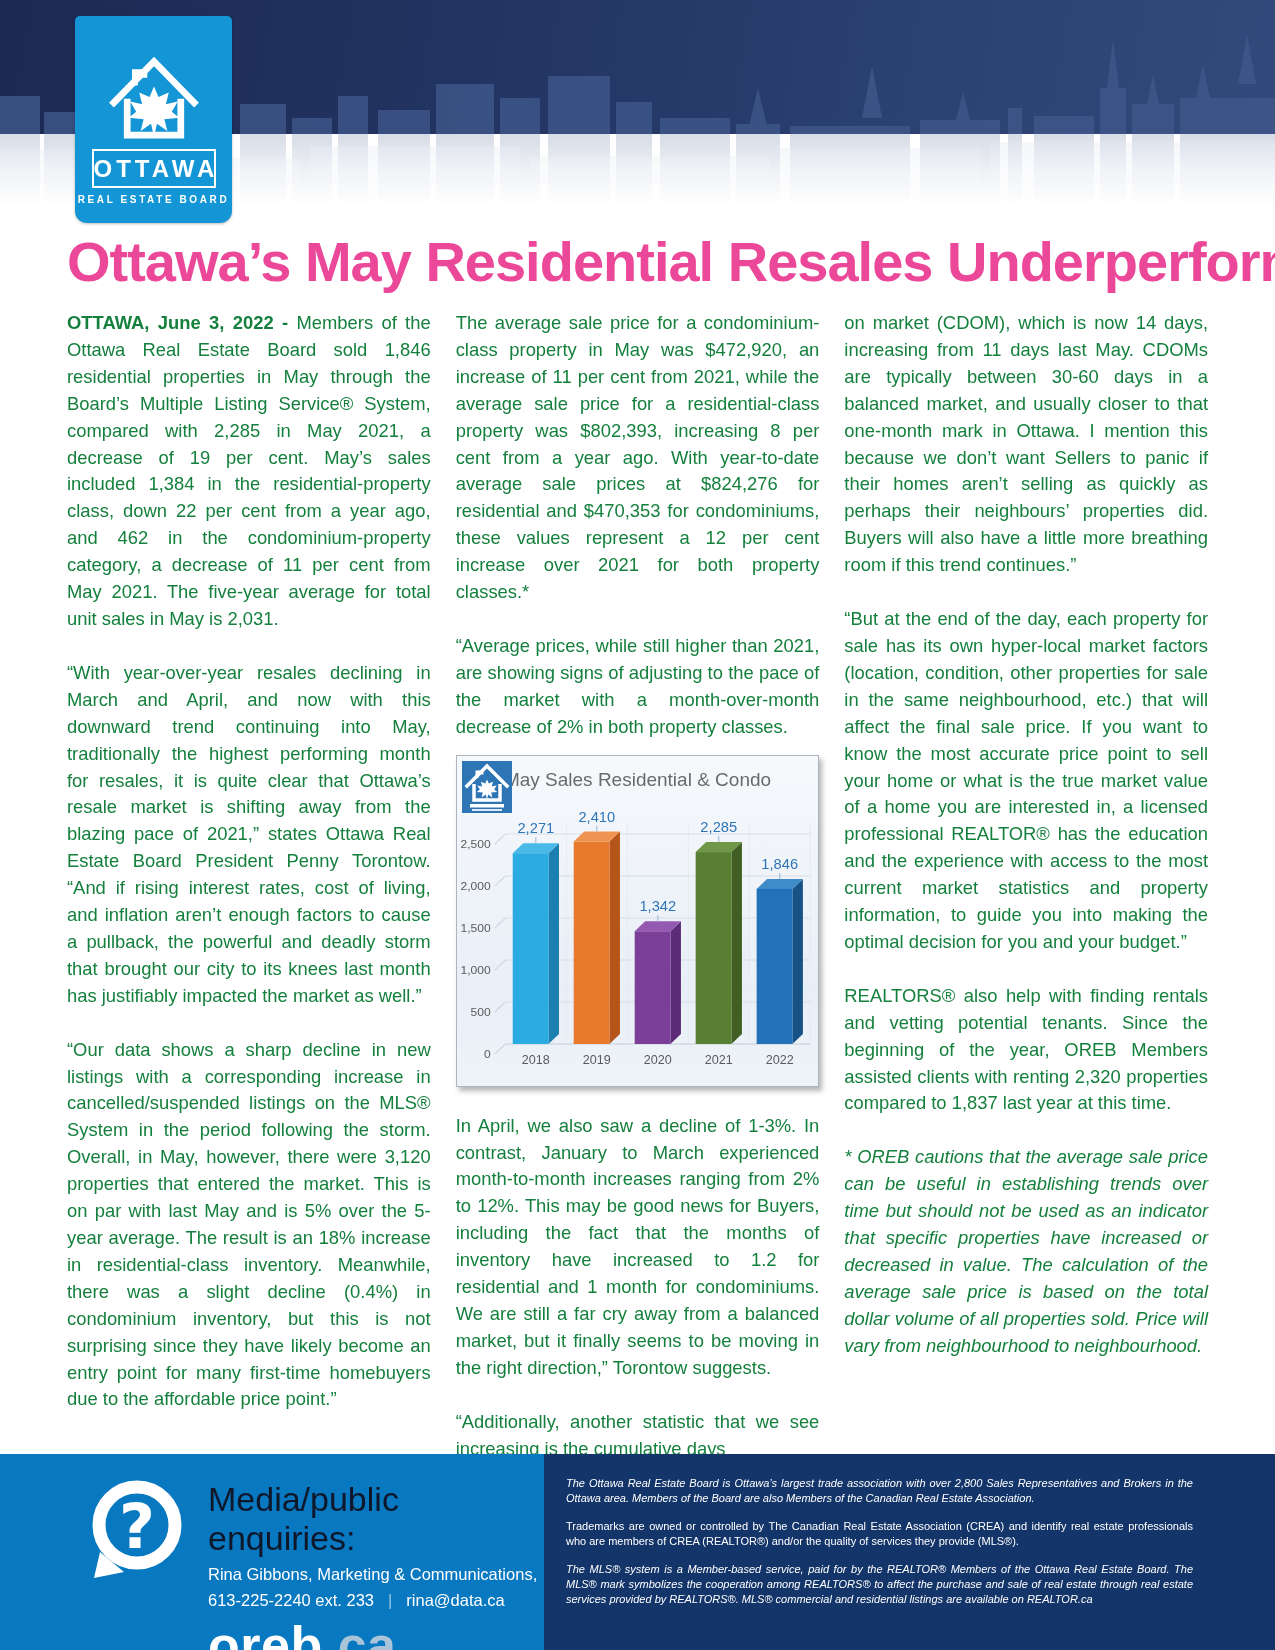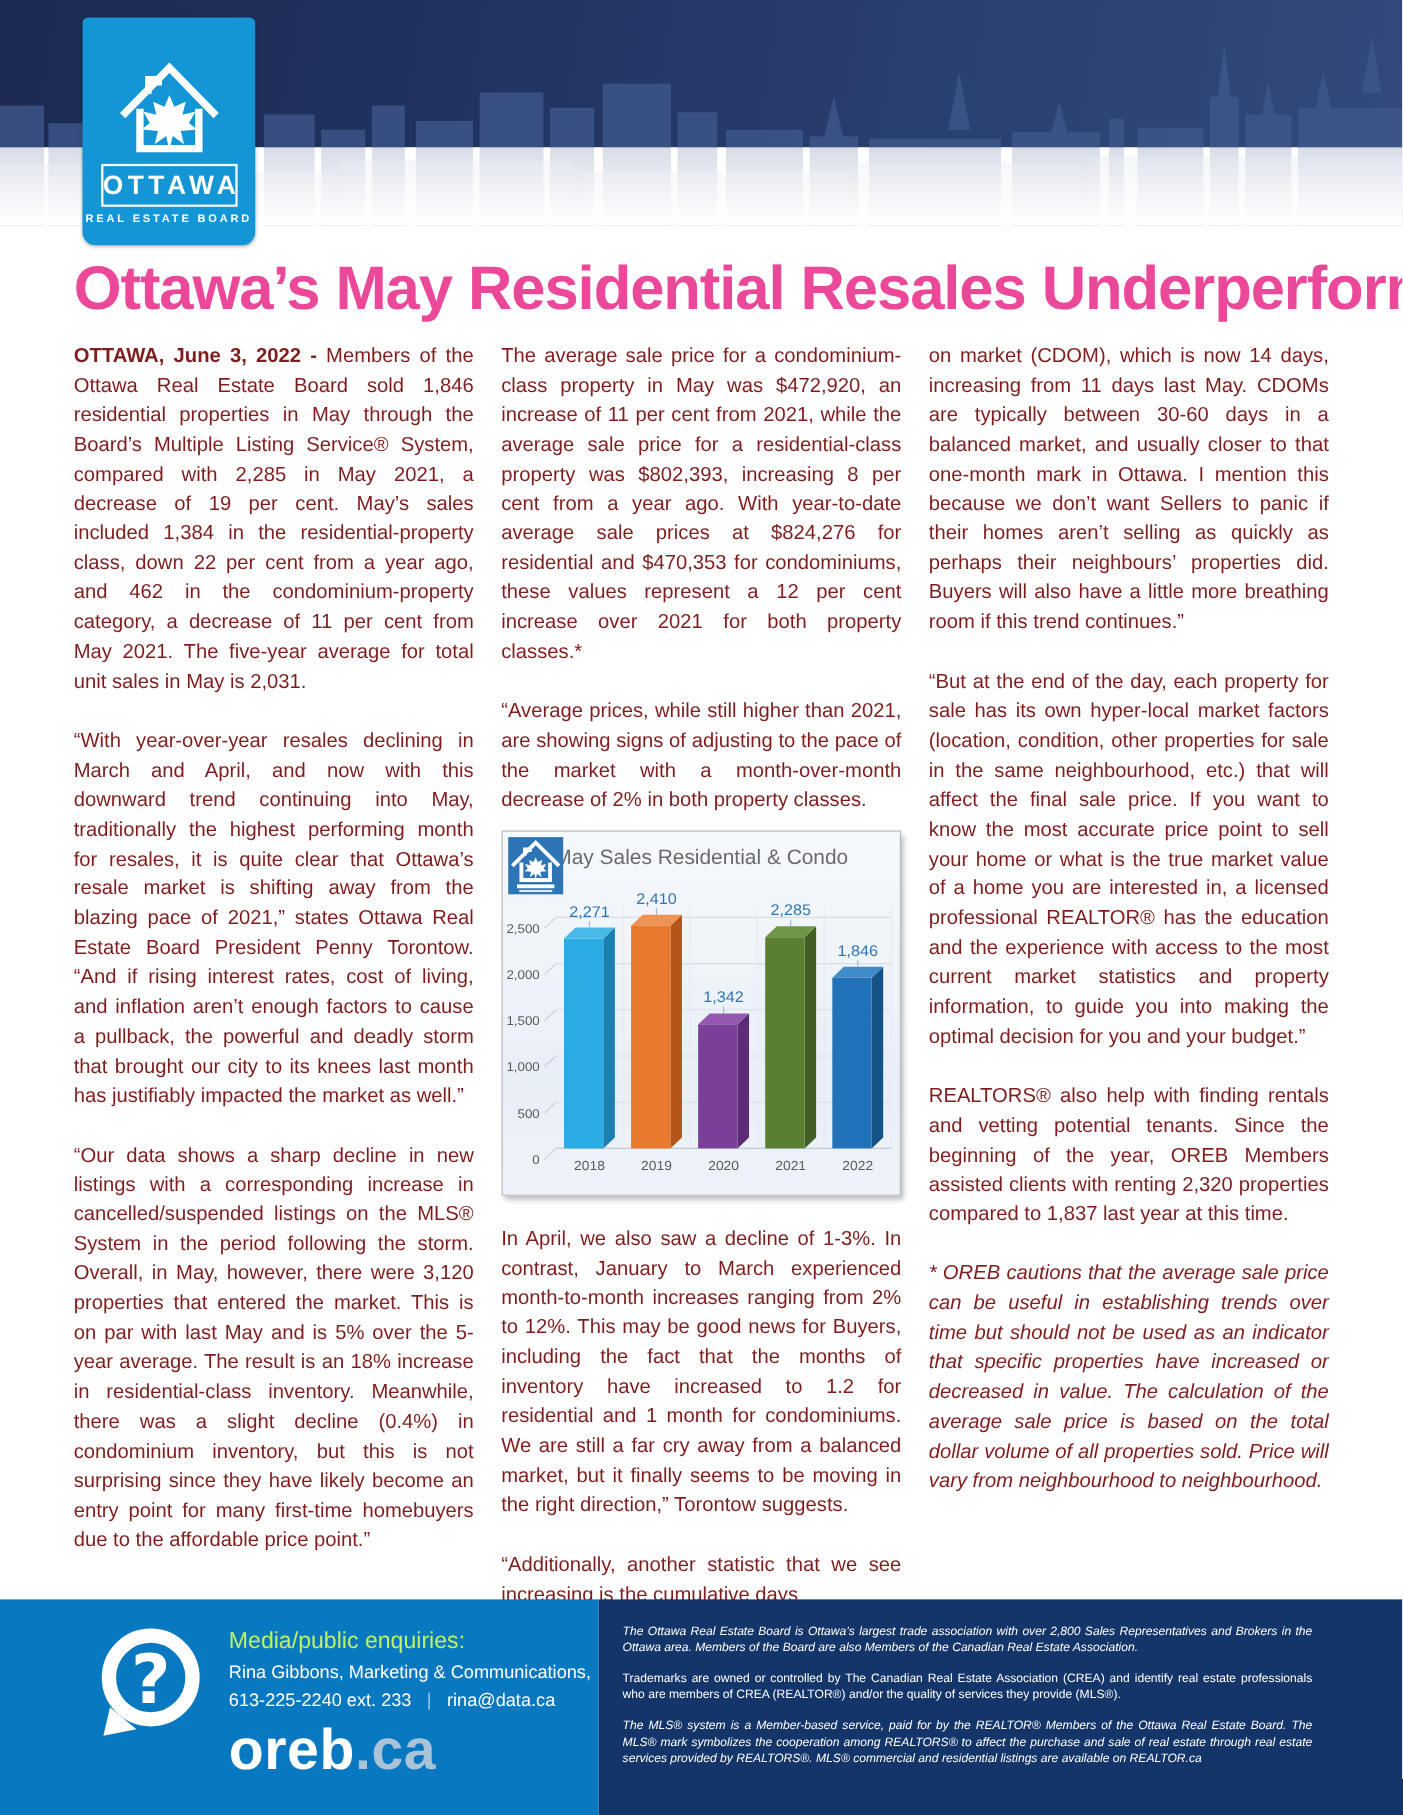--- a/index.html
+++ b/index.html
@@ -23,38 +23,38 @@
     color:#ffffff; font-weight:bold; font-size:24px; letter-spacing:4px; margin-top:10px; }
   .badge-org { color:#ffffff; font-weight:bold; font-size:10px; letter-spacing:2.6px; margin-top:6px; }
 
   
   .page-title { margin:24px 67px 16px 67px; color:#ec4899; font-size:56px; font-weight:bold;
     letter-spacing:-1px; white-space:nowrap; }
 
   
   .columns { display:flex; gap:25px; padding:0 67px; }
   .col { flex:1; min-width:0; }
-  .body-p { font-size:18.4px; line-height:26.9px; color:#7f1d1d; text-align:justify; margin-bottom:27px; }
+  .body-p { font-size:18.4px; line-height:26.9px; color:#15803d; text-align:justify; margin-bottom:27px; }
   .body-p.italic { font-style:italic; }
   .lead-bold { font-weight:bold; }
 
   
   .chart-box { position:relative; width:100%; height:332px; margin:6px 0 26px;
     border:1px solid #aeb4be; background:linear-gradient(180deg,#f6f9fc 0%, #e9eff7 70%, #eef3f9 100%);
     box-shadow:3px 4px 5px rgba(90,90,90,0.45); }
   .chart-logo { position:absolute; top:5px; left:5px; width:50px; height:52px; background:#2e75b6; }
   .chart-title { text-align:center; font-size:19px; color:#6a6a6a; padding-top:13px; }
   .chart-svg { position:absolute; left:0; top:44px; width:100%; height:282px; }
 
   
   .footer { position:absolute; left:0; bottom:0; width:100%; height:196px; display:flex; }
   .footer-left { position:relative; width:544px; height:100%; background:#0878c1; }
   .qbubble { position:absolute; left:84px; top:22px; width:104px; height:112px; }
   .footer-contact { position:absolute; left:208px; top:26px; }
-  .media-label { color:#bef264; font-size:21px; }
+  .media-label { color:#0f172a; font-size:34px; }
   .contact-name { color:#ffffff; font-size:16.5px; margin-top:7px; }
   .contact-phone { color:#ffffff; font-size:16.5px; margin-top:7px; }
   .contact-phone .sep { color:#9cc9e4; margin:0 14px; }
   .oreb-wordmark { margin-top:5px; font-size:52px; font-weight:bold; letter-spacing:0.5px; }
   .oreb-wordmark .w { color:#ffffff; }
   .oreb-wordmark .ca { color:#a9c3d8; }
   .footer-right { flex:1; height:100%; background:#143569; padding:22px 82px 0 22px; }
   .legal { color:#ffffff; font-size:11px; line-height:1.4; text-align:justify; margin-bottom:12px; }
   .legal.it { font-style:italic; }
 </style>

